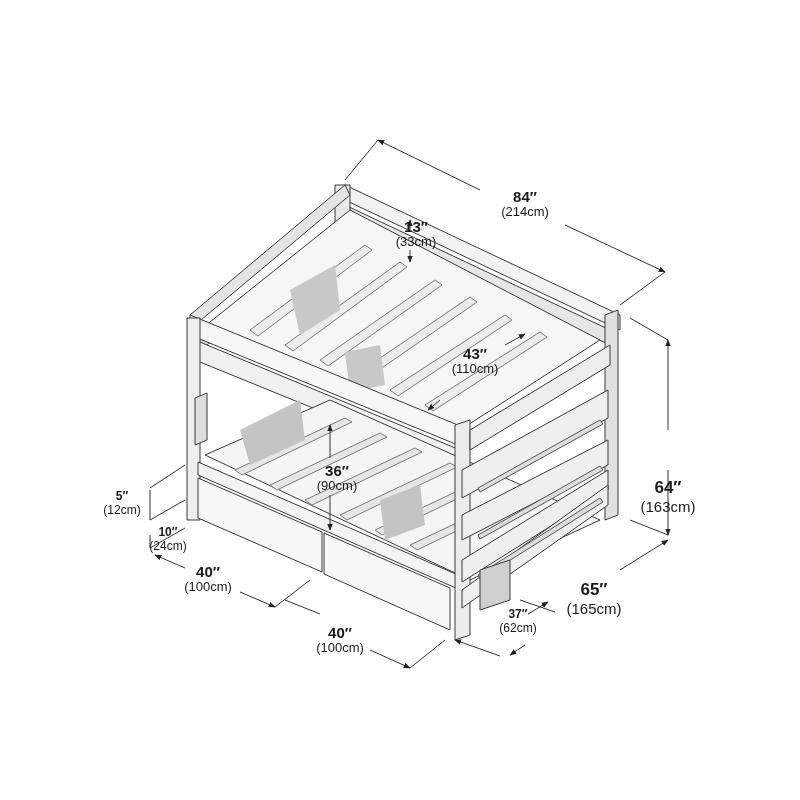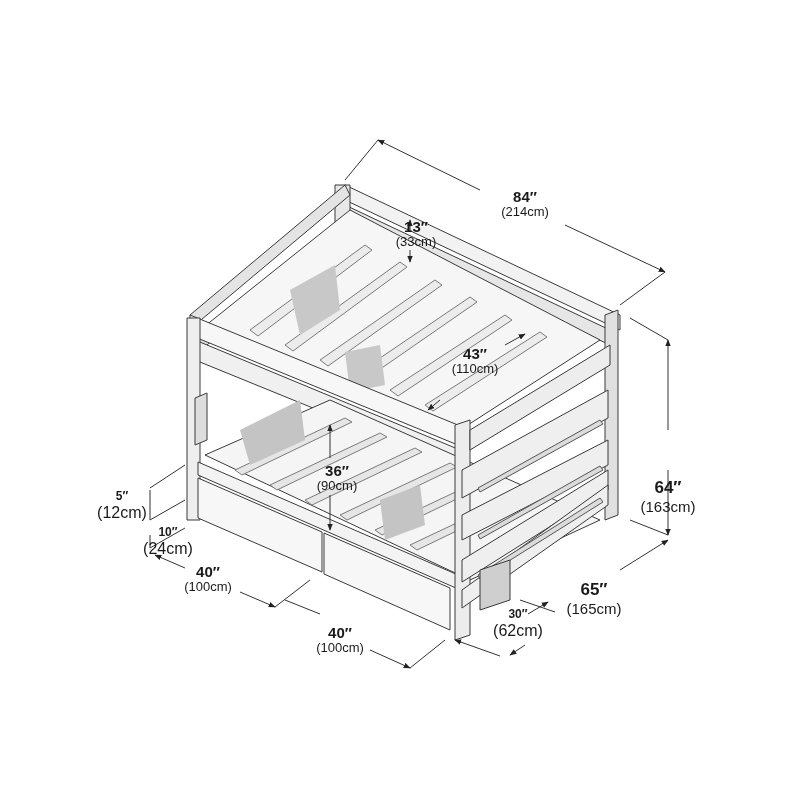--- a/index.html
+++ b/index.html
@@ -3,21 +3,21 @@
 <meta charset="utf-8">
 <style>
   html, body { margin: 0; padding: 0; background: #ffffff; }
   body { width: 800px; height: 800px; position: relative; overflow: hidden; font-family: "Liberation Sans", sans-serif; }
   #stage { position: absolute; left: 0; top: 0; width: 793px; height: 800px; }
   svg { position: absolute; left: 0; top: 0; }
   .lbl { position: absolute; text-align: center; color: #1a1a1a; line-height: 1.15; white-space: nowrap; transform: translateX(-50%); }
   .lbl .in { display: block; font-weight: bold; font-size: 15px; }
   .lbl .cm { display: block; font-size: 13px; }
   .lbl.small .in { font-size: 12px; }
-  .lbl.small .cm { font-size: 16px; }
+  .lbl.small .cm { font-size: 12px; }
   .lbl.big .in { font-size: 17px; }
   .lbl.big .cm { font-size: 15px; }
 </style>
 </head>
 <body>
 
 <div id="stage">
 
   <svg width="800" height="800" viewBox="0 0 800 800">
     <defs>
@@ -188,17 +188,17 @@
   </div>
   <div class="lbl" style="left:340px; top:624px;">
     <span class="in">40″</span>
     <span class="cm">(100cm)</span>
   </div>
   <div class="lbl big" style="left:594px; top:580px;">
     <span class="in">65″</span>
     <span class="cm">(165cm)</span>
   </div>
   <div class="lbl small" style="left:518px; top:608px;">
-    <span class="in">30″</span>
+    <span class="in">37″</span>
     <span class="cm">(62cm)</span>
   </div>
 
 </div>
 
 </body></html>

